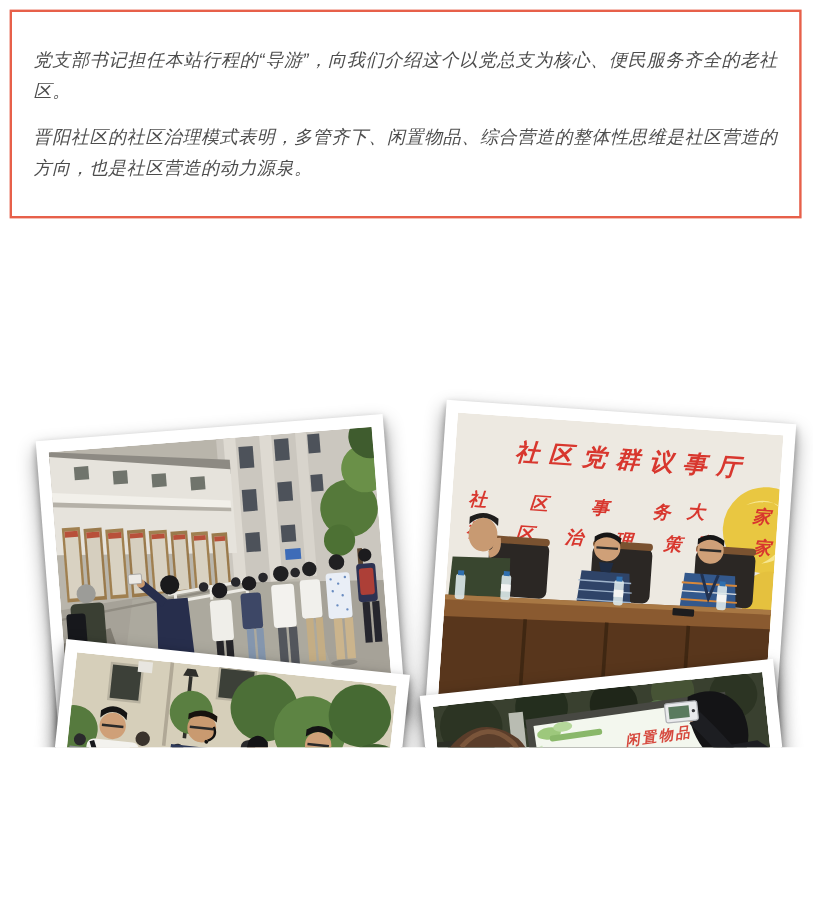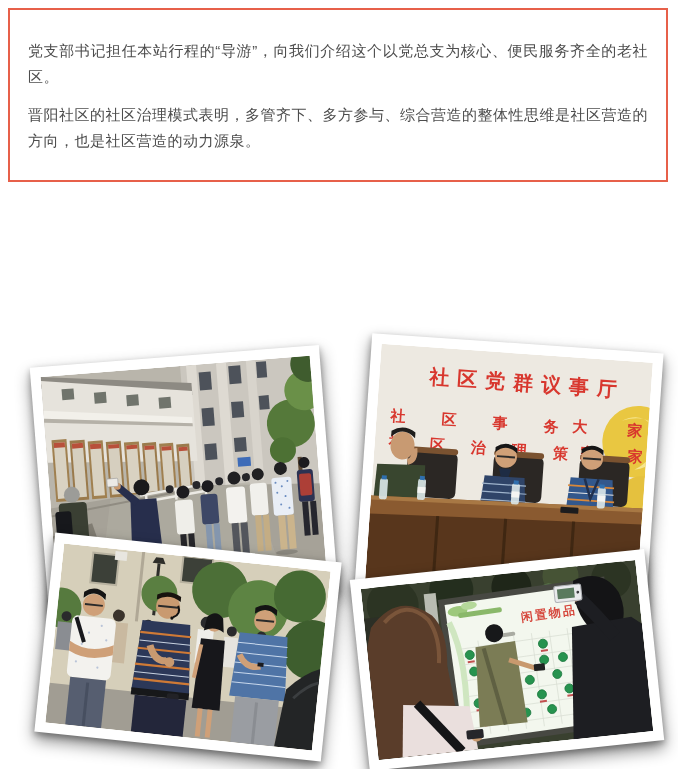--- a/index.html
+++ b/index.html
@@ -1,18 +1,19 @@
 <!DOCTYPE html>
 <html><head>
 <meta charset="utf-8">
 <style>
   html,body{margin:0;padding:0;background:#ffffff;}
   .canvas{
-    position:relative;width:678px;height:769px;overflow:hidden;background:#ffffff;
+    position:relative;width:678px;height:623px;overflow:hidden;background:#ffffff;
     font-family:"Liberation Sans","DejaVu Sans",sans-serif;
+    font-style:italic;
   }
   
   .article-box{
     position:absolute;left:8px;top:8px;width:660px;box-sizing:border-box;
     border:2px solid #e7604a;background:#ffffff;
     padding:28px 18px 14px 18px;
   }
   .article-box p{
     margin:0 0 12px 0;font-size:15px;line-height:26px;letter-spacing:0.5px;
     color:#4d4d4d;text-align:justify;word-break:break-all;
@@ -30,21 +31,21 @@
   #photo4{left:359px;top:564px; transform:rotate(-6deg);}
   .banner-title{font-family:"Liberation Sans","DejaVu Sans",sans-serif;font-weight:bold;}
 </style>
 </head>
 <body>
 
 <div class="canvas">
 
   <div class="article-box">
     <p>党支部书记担任本站行程的“导游”，向我们介绍这个以党总支为核心、便民服务齐全的老社区。</p>
-    <p>晋阳社区的社区治理模式表明，多管齐下、多方参与、综合营造的整体性思维是社区营造的方向，也是社区营造的动力源泉。</p>
+    <p>晋阳社区的社区治理模式表明，多管齐下、闲置物品、综合营造的整体性思维是社区营造的方向，也是社区营造的动力源泉。</p>
   </div>
 
   <div class="photo" id="photo1">
     <span class="ph-inner">
     <svg width="270" height="228" viewBox="0 0 270 228" preserveAspectRatio="none">
       <rect width="270" height="228" fill="#b9b5ab"></rect>
 
       <rect x="140" y="0" width="130" height="134" fill="#cbc7bf"></rect>
       <rect x="146" y="0" width="10" height="128" fill="#dedad2"></rect>
       <rect x="176" y="0" width="10" height="124" fill="#dedad2"></rect>

